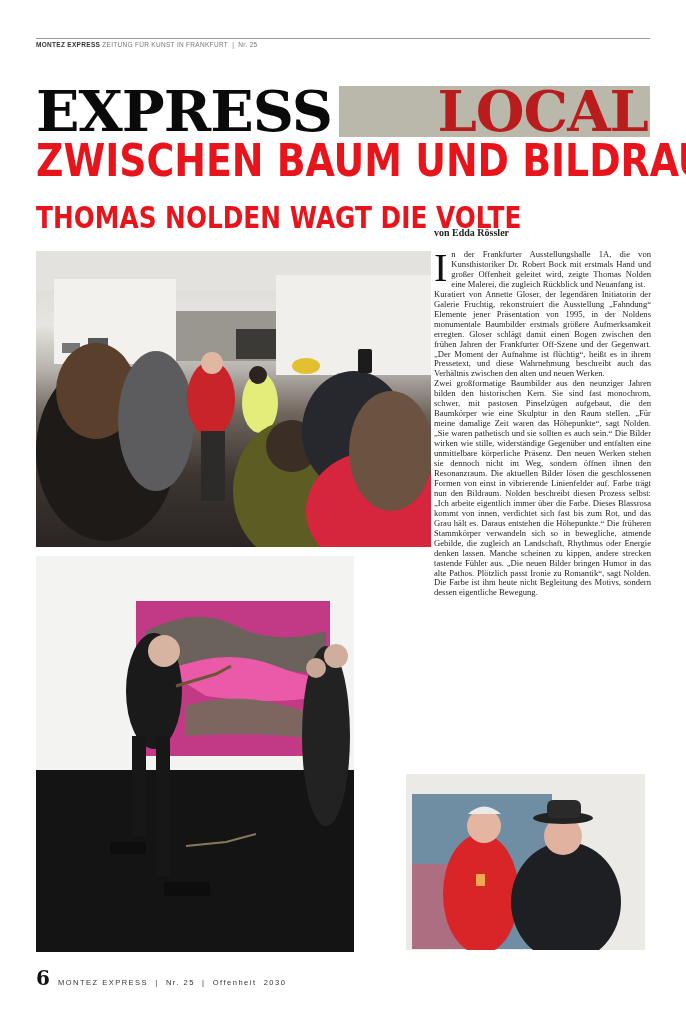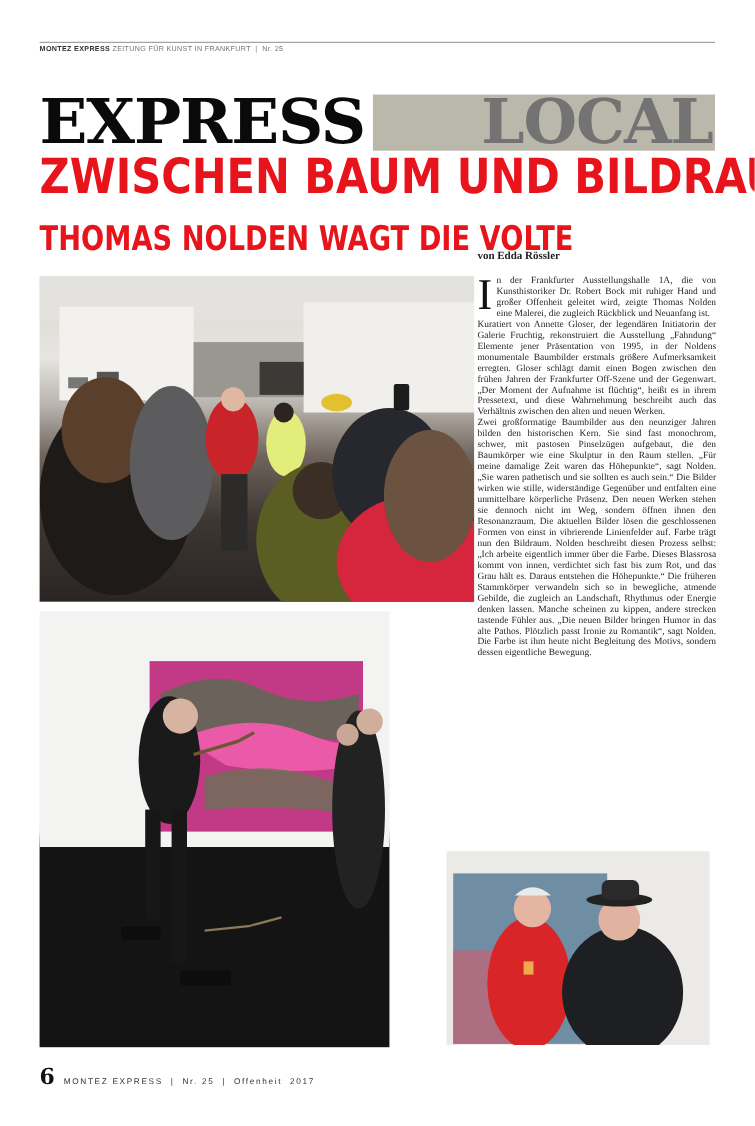--- a/index.html
+++ b/index.html
@@ -3,21 +3,21 @@
 <meta charset="utf-8">
 <style>
   html, body { margin:0; padding:0; background:#ffffff; }
   body { width:686px; height:1024px; position:relative; overflow:hidden; font-family:"Liberation Serif", serif; color:#1a1a1a; }
   .topline { position:absolute; left:36px; top:38px; width:614px; height:0; border-top:1px solid #9a9a9a; }
   .runhead { position:absolute; left:36px; top:41px; font-family:"Liberation Sans", sans-serif; font-size:6.5px; letter-spacing:0.3px; color:#777; white-space:nowrap; }
   .runhead b { color:#333; font-weight:700; }
   .mast { position:absolute; left:36px; top:84px; width:614px; height:55px; }
   .mast .express { position:absolute; left:0; top:0; height:55px; font-family:"DejaVu Serif", serif; font-weight:900; font-size:56px; line-height:55px; letter-spacing:-1px; color:#0a0a0a; transform:scaleX(1.02); transform-origin:left; }
   .mast .band { position:absolute; left:303px; top:2px; width:311px; height:51px; background:#bab8ab; }
-  .mast .local { position:absolute; right:2px; top:0; height:55px; font-family:"DejaVu Serif", serif; font-weight:900; font-size:56px; line-height:55px; letter-spacing:-1px; color:#737373; }
+  .mast .local { position:absolute; right:2px; top:0; height:55px; font-family:"DejaVu Serif", serif; font-weight:900; font-size:56px; line-height:55px; letter-spacing:-1px; color:#b91c1c; }
   .headline { position:absolute; left:36px; top:136px; width:614px; font-family:"DejaVu Sans", sans-serif; font-weight:900; color:#e8141c; font-size:44px; line-height:50px; letter-spacing:0px; white-space:nowrap; transform:scaleX(0.86); transform-origin:left; text-transform:uppercase; }
   .subhead { position:absolute; left:36px; top:197px; font-family:"DejaVu Sans", sans-serif; font-weight:900; color:#e8141c; font-size:31px; line-height:40px; white-space:nowrap; transform:scaleX(0.8); transform-origin:left; text-transform:uppercase; }
   .byline { position:absolute; left:434px; top:227px; font-size:10px; font-weight:700; color:#222; }
   .article { position:absolute; left:434px; top:250px; width:217px; font-size:8.6px; line-height:9.95px; text-align:justify; color:#1e1e1e; hyphens:auto; }
   .article p { margin:0; }
   .dropcap { float:left; font-size:40px; line-height:32px; padding-right:4px; margin-top:2px; font-weight:400; color:#111; }
   .photo { position:absolute; overflow:hidden; }
   .p1 { left:36px; top:251px; width:395px; height:296px; background:linear-gradient(180deg,#d8d6d0 0%, #e6e5e1 25%, #b7b2ac 40%, #6f655d 55%, #3d3632 75%, #2a2524 100%); }
   .p2 { left:36px; top:556px; width:318px; height:396px; background:linear-gradient(180deg,#f1f1ef 0%, #ecebe8 50%, #1d1d1e 54%, #121212 100%); }
   .p3 { left:406px; top:774px; width:239px; height:176px; background:#e9e8e4; }
@@ -105,28 +105,28 @@
     <path d="M62 40 Q78 25 95 40" fill="#eaeaea"></path>
     <rect x="70" y="100" width="9" height="12" fill="#f0a94c"></rect>
     <ellipse cx="160" cy="128" rx="55" ry="60" fill="#1e1f22"></ellipse>
     <circle cx="157" cy="62" r="19" fill="#e0b29f"></circle>
     <ellipse cx="157" cy="44" rx="30" ry="6" fill="#222"></ellipse>
     <rect x="141" y="26" width="34" height="18" rx="6" fill="#2a2a2a"></rect>
   </svg>
 </div>
 
 <div class="article">
-  <p><span class="dropcap">I</span><span>n der Frankfurter Ausstellungshalle 1A, die von Kunsthistoriker Dr. Robert Bock mit ruhiger Hand und großer Offenheit geleitet wird, zeigte Thomas Nolden eine Malerei, die zugleich Rückblick und Neuanfang ist.</span></p>
+  <p><span class="dropcap">I</span><span>n der Frankfurter Ausstellungshalle 1A, die von Kunsthistoriker Dr. Robert Bock mit erstmals Hand und großer Offenheit geleitet wird, zeigte Thomas Nolden eine Malerei, die zugleich Rückblick und Neuanfang ist.</span></p>
   <p>Kuratiert von Annette Gloser, der legendären Initiatorin der Galerie Fruchtig, rekonstruiert die Ausstellung „Fahndung“ Elemente jener Präsentation von 1995, in der Noldens monumentale Baumbilder erstmals größere Aufmerksamkeit erregten. Gloser schlägt damit einen Bogen zwischen den frühen Jahren der Frankfurter Off-Szene und der Gegenwart. „Der Moment der Aufnahme ist flüchtig“, heißt es in ihrem Pressetext, und diese Wahrnehmung beschreibt auch das Verhältnis zwischen den alten und neuen Werken.</p>
   <p>Zwei großformatige Baumbilder aus den neunziger Jahren bilden den historischen Kern. Sie sind fast monochrom, schwer, mit pastosen Pinselzügen aufgebaut, die den Baumkörper wie eine Skulptur in den Raum stellen. „Für meine damalige Zeit waren das Höhepunkte“, sagt Nolden. „Sie waren pathetisch und sie sollten es auch sein.“ Die Bilder wirken wie stille, widerständige Gegenüber und entfalten eine unmittelbare körperliche Präsenz.      Den neuen Werken stehen sie dennoch nicht im Weg, sondern öffnen ihnen den Resonanzraum. Die aktuellen Bilder lösen die geschlossenen Formen von einst in vibrierende Linienfelder auf. Farbe trägt nun den Bildraum. Nolden beschreibt diesen Prozess selbst: „Ich arbeite eigentlich immer über die Farbe. Dieses Blassrosa kommt von innen, verdichtet sich fast bis zum Rot, und das Grau hält es. Daraus entstehen die Höhepunkte.“ Die früheren Stammkörper verwandeln sich so in bewegliche, atmende Gebilde, die zugleich an Landschaft, Rhythmus oder Energie denken lassen. Manche scheinen zu kippen, andere strecken tastende Fühler aus. „Die neuen Bilder bringen Humor in das alte Pathos. Plötzlich passt Ironie zu Romantik“, sagt Nolden. Die Farbe ist ihm heute nicht Begleitung des Motivs, sondern dessen eigentliche Bewegung.</p>
 </div>
 
 <div class="footer">
   <span class="pg">6</span>
   <span class="meta">
     <span>MONTEZ EXPRESS</span>
     &nbsp;<span>|</span>&nbsp;
     <span>Nr. 25</span>
     &nbsp;<span>|</span>&nbsp;
     <span>Offenheit</span>
-    &nbsp;<span>2017</span>
+    &nbsp;<span>2030</span>
   </span>
 </div>
 
 </body></html>

